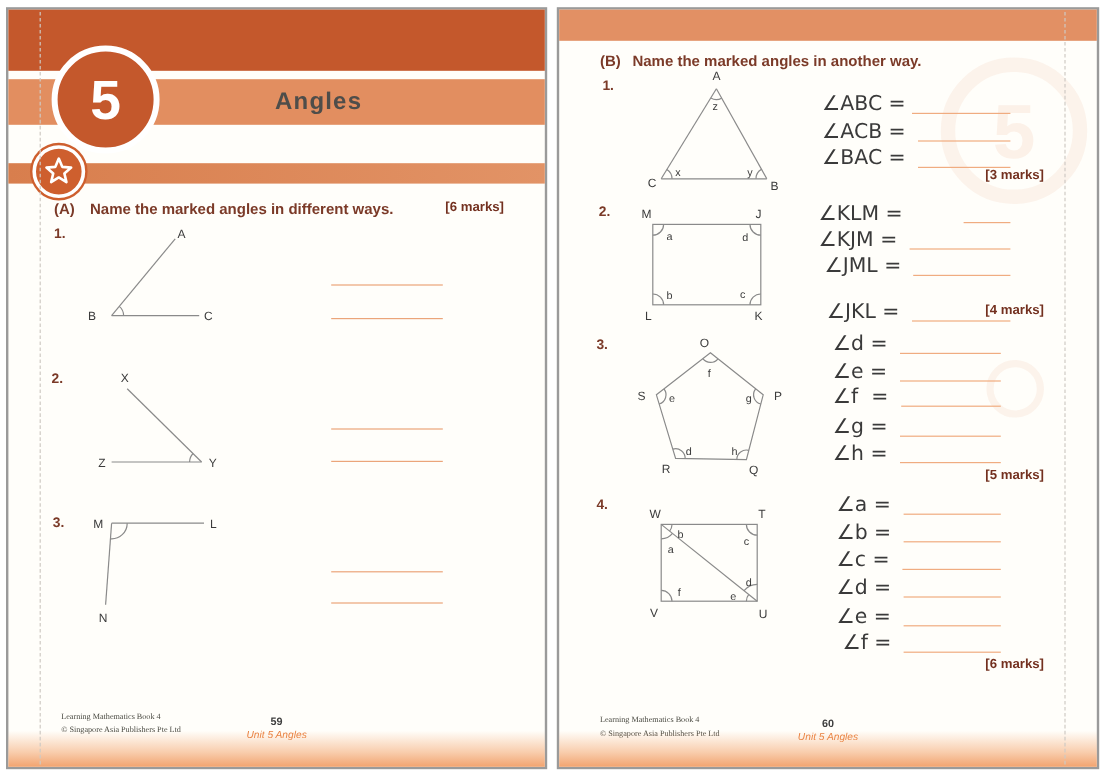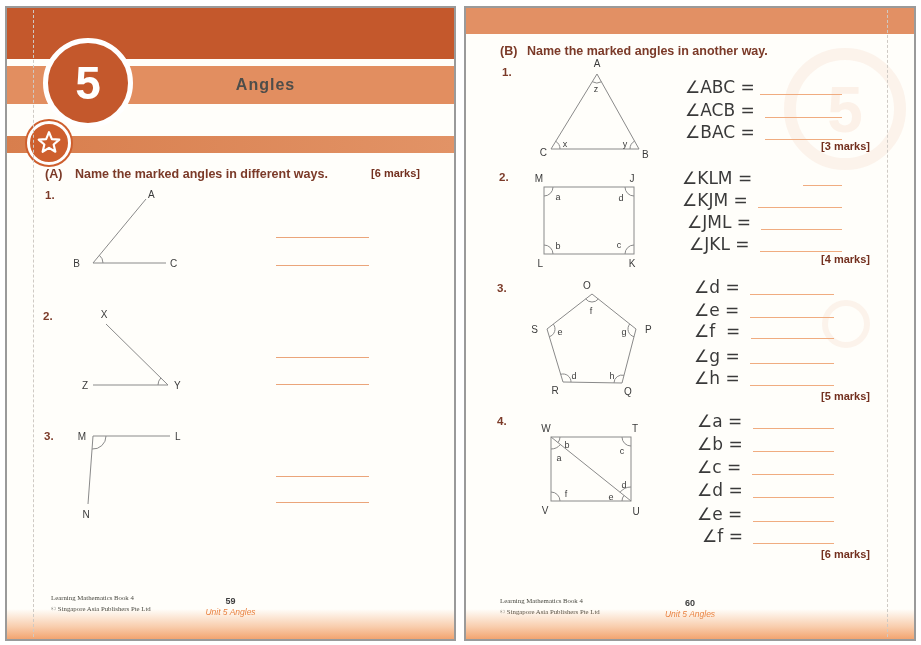--- a/index.html
+++ b/index.html
@@ -8,21 +8,21 @@
   .page{position:absolute;background:#fffefa;border:2px solid #9a9a9a;box-sizing:border-box;}
   .page-left{left:5px;top:6px;width:451px;height:635px;}
   .page-right{left:464px;top:6px;width:452px;height:635px;}
   .cutline{position:absolute;top:2px;bottom:2px;width:0;border-left:1px dashed #cfcac4;z-index:30;}
   .band{position:absolute;left:0;right:0;}
   .band-dark{top:0;height:51px;background:#c4582c;}
   .band-mid{top:58px;height:38px;background:#e28e60;}
   .band-thin{top:128px;height:17px;background:linear-gradient(to right,#d87e4d,#e29366);}
   .band-top-right{top:0;height:26px;background:#e29064;}
   .chapter-title{position:absolute;top:58px;left:0;right:0;height:38px;line-height:38px;
-    text-align:center;padding-left:70px;font-weight:bold;font-size:16px;letter-spacing:1px;color:#4e4d4a;}
+    text-align:center;padding-left:70px;font-weight:bold;font-size:20px;letter-spacing:1px;color:#4e4d4a;}
   .badge5{position:absolute;left:36px;top:30px;width:90px;height:90px;border-radius:50%;
     background:#c4582c;border:5px solid #ffffff;box-sizing:border-box;z-index:5;
     text-align:center;line-height:80px;font-size:46px;font-weight:bold;color:#ffffff;}
   .star-badge{position:absolute;left:20px;top:113px;width:44px;height:44px;border-radius:50%;
     background:#ce5f2e;border:3px solid #ffffff;box-sizing:border-box;box-shadow:0 0 0 2px #ce5f2e;
     z-index:5;display:flex;align-items:center;justify-content:center;}
   .section-title{position:absolute;left:69px;top:128px;height:17px;line-height:17px;
     font-weight:bold;font-size:11.5px;color:#3e3c38;}
   .part-head{position:absolute;font-weight:bold;font-size:12.5px;color:#7b3a28;white-space:nowrap;}
   .marks{position:absolute;font-weight:bold;font-size:11px;color:#73301f;white-space:nowrap;}
@@ -172,21 +172,21 @@
       <span class="ans-line"></span>
       </div>
     <div class="ans-row" style="left:216px;top:184px;width:160px;">
       <span class="ans-label">∠KJM = </span>
       <span class="ans-line"></span>
       </div>
     <div class="ans-row" style="left:221px;top:206px;width:155px;">
       <span class="ans-label">∠JML = </span>
       <span class="ans-line"></span>
       </div>
-    <div class="ans-row" style="left:223px;top:228px;width:153px;justify-content:space-between;">
+    <div class="ans-row" style="left:223px;top:244px;width:153px;justify-content:space-between;">
       <span class="ans-label">∠JKL = </span>
       <span class="ans-line"></span>
       </div>
     <div class="marks" style="right:44px;top:245px;">[4 marks]</div>
 
     <div class="qnum" style="left:31px;top:274px;">3.</div>
     <svg class="fig" style="left:58px;top:273px;" width="135" height="120">
       <polygon points="68,13 112,48 98,102 39,101 23,48"></polygon>
       <path d="M 74.3 18 A 8 8 0 0 1 61.7 17.9"></path>
       <path d="M 29.3 43.1 A 8 8 0 0 1 25.3 55.7"></path>

